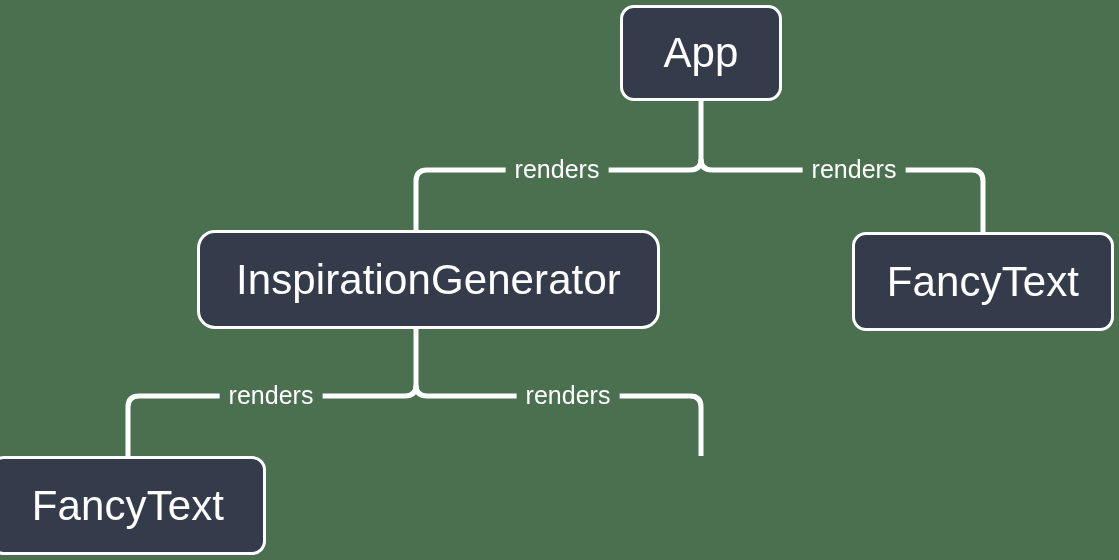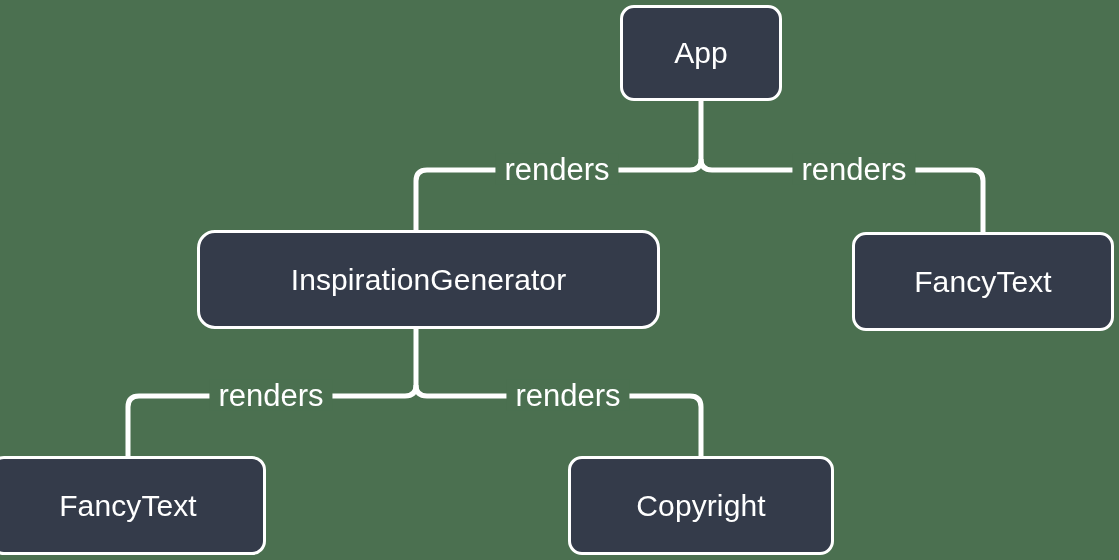--- a/index.html
+++ b/index.html
@@ -28,30 +28,30 @@
   .node {
     position: absolute;
     box-sizing: border-box;
     background: #343b4a;
     border: 3px solid #ffffff;
     border-radius: 14px;
     display: flex;
     align-items: center;
     justify-content: center;
     color: #ffffff;
-    font-size: 30px;
+    font-size: 42px;
     font-weight: 400;
     letter-spacing: 0.1px;
     white-space: nowrap;
     z-index: 2;
   }
   .edge-label {
     position: absolute;
     color: #ffffff;
-    font-size: 31px;
+    font-size: 25px;
     font-weight: 400;
     white-space: nowrap;
     transform: translate(-50%, -50%);
     z-index: 3;
     background: #4b7050;
     padding: 0 9px;
     line-height: 1;
   }
 </style>
 </head>
@@ -85,22 +85,19 @@
   </div>
 
   <div class="node" style="left:852px; top:232px; width:262px; height:99px;">
     <span>FancyText</span>
   </div>
 
   <div class="node" style="left:-10px; top:456px; width:276px; height:99px;">
     <span>FancyText</span>
   </div>
 
-  <div class="node" style="left:568px; top:456px; width:266px; height:99px;">
-    <span>Copyright</span>
-  </div>
 
   <div class="edge-label" style="left:557px; top:169px;">renders</div>
   <div class="edge-label" style="left:854px; top:169px;">renders</div>
   <div class="edge-label" style="left:271px; top:395px;">renders</div>
   <div class="edge-label" style="left:568px; top:395px;">renders</div>
 
 </div>
 
 </body></html>

